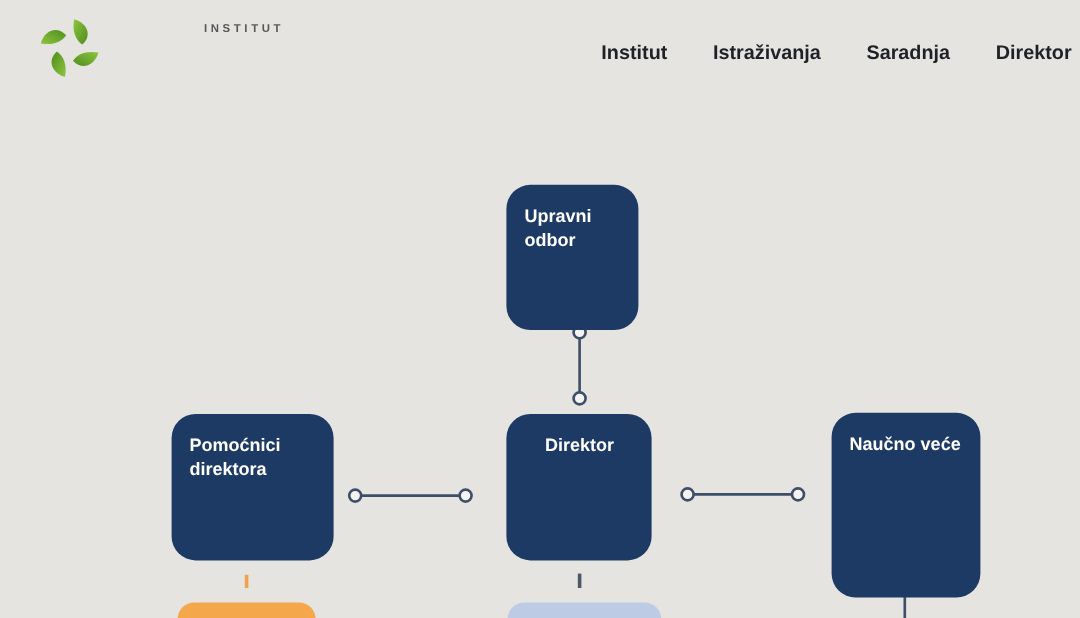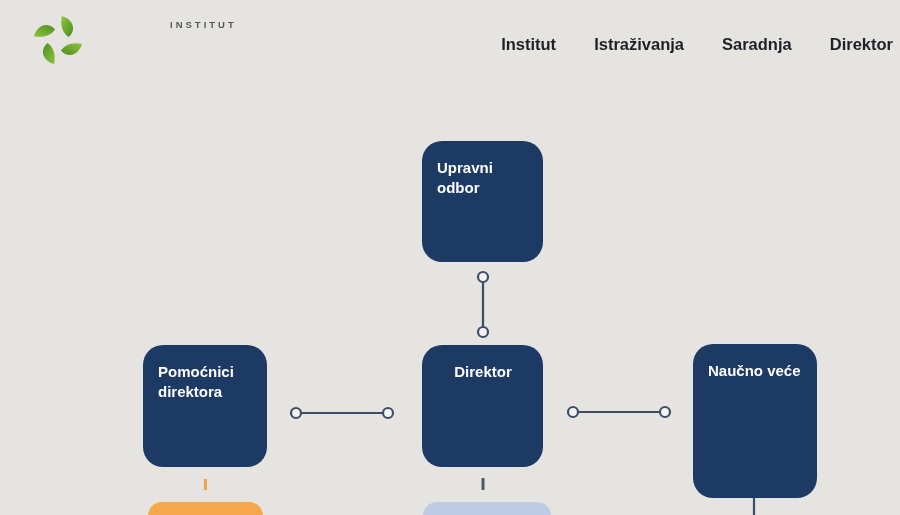--- a/index.html
+++ b/index.html
@@ -47,22 +47,22 @@
   .orange-stub { stroke: var(--orange-line, #f0a14b); stroke-width: 3; }
   .blue-stub   { stroke: var(--blue-line, #4d5866); stroke-width: 3; }
 
   .node {
     position: absolute; box-sizing: border-box;
     background: var(--navy, #1d3a64); color: var(--box-text, #ffffff);
     border-radius: 20px;
     font-size: 15px; font-weight: bold; line-height: 1.33;
     padding: 17px 14px 0 15px;
   }
-  .node-upravni   { left: 422px; top: 141px; width: 121px; height: 121px; }
-  .node-pomocnici { left: 143px; top: 345px; width: 124px; height: 122px; }
+  .node-upravni   { left: 422px; top: 154px; width: 110px; height: 121px; }
+  .node-pomocnici { left: 143px; top: 345px; width: 135px; height: 122px; }
   .node-direktor  { left: 422px; top: 345px; width: 121px; height: 122px; text-align: center; }
   .node-naucno    { left: 693px; top: 344px; width: 124px; height: 154px; }
 
   .node-uprava {
     left: 148px; top: 502px; width: 115px; height: 60px;
     background: var(--orange, #f5a74b); color: var(--navy, #1d3a64);
     border-radius: 14px; font-size: 14px; padding: 11px 0 0 16px;
   }
   .node-blue {
     left: 423px; top: 502px; width: 128px; height: 60px;

